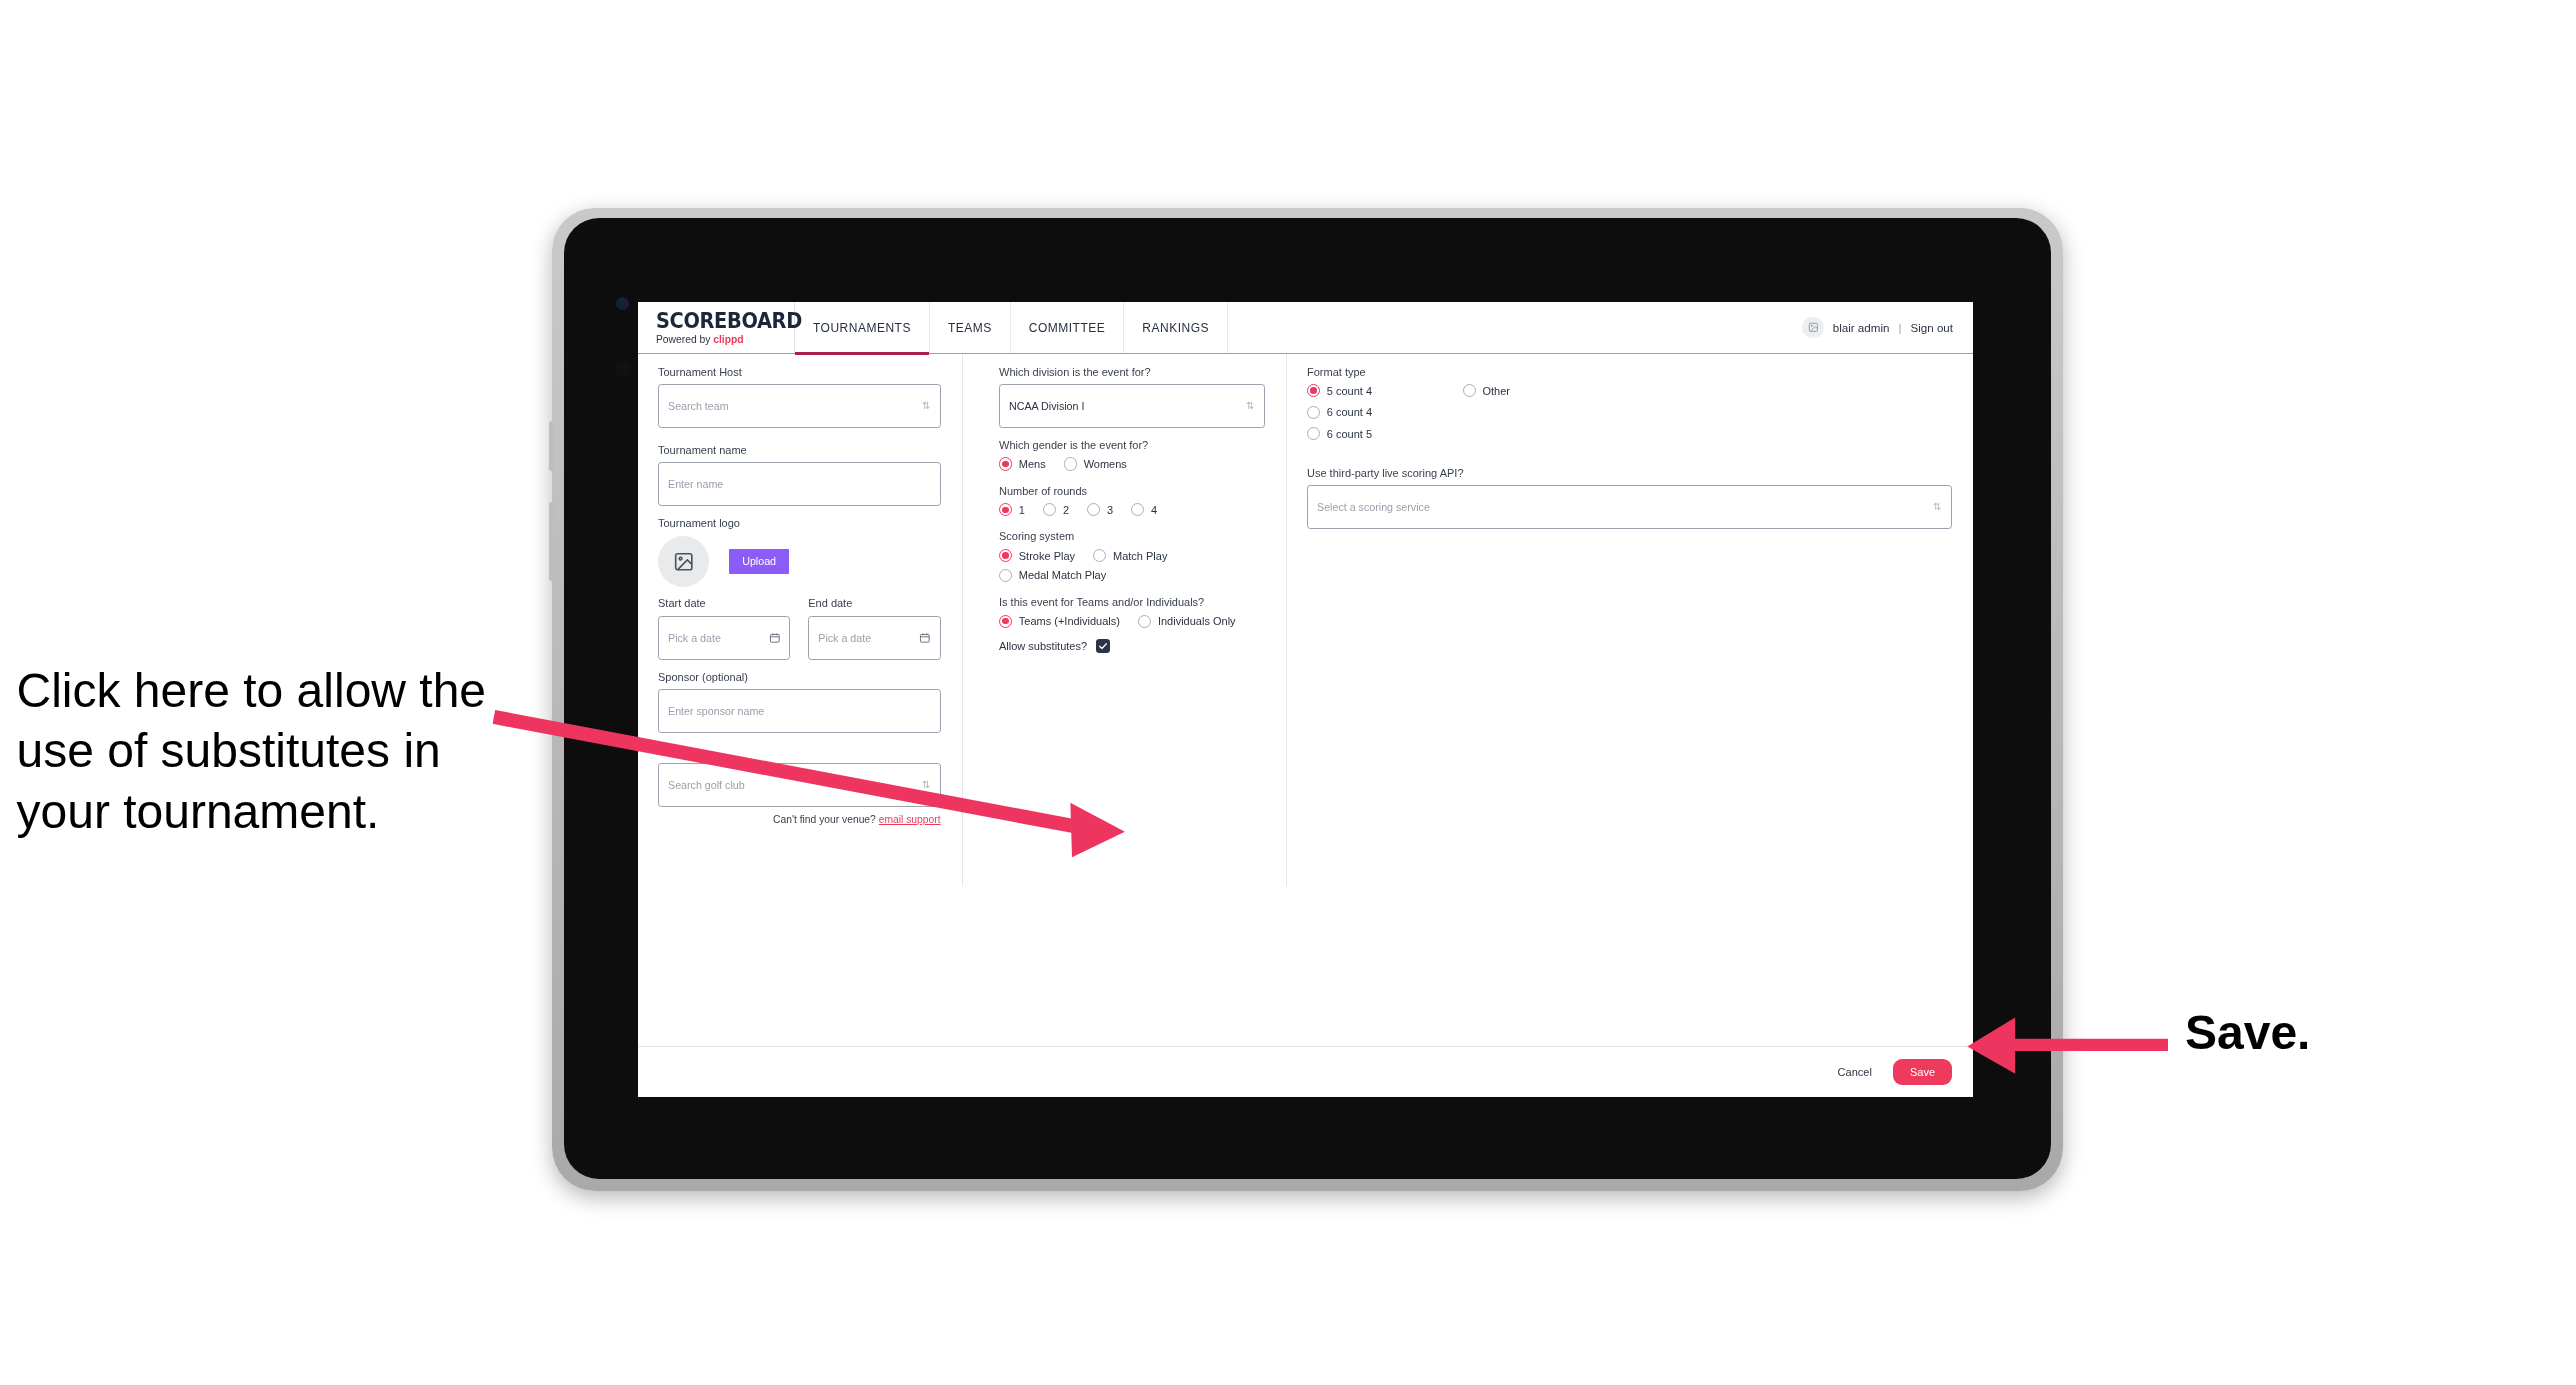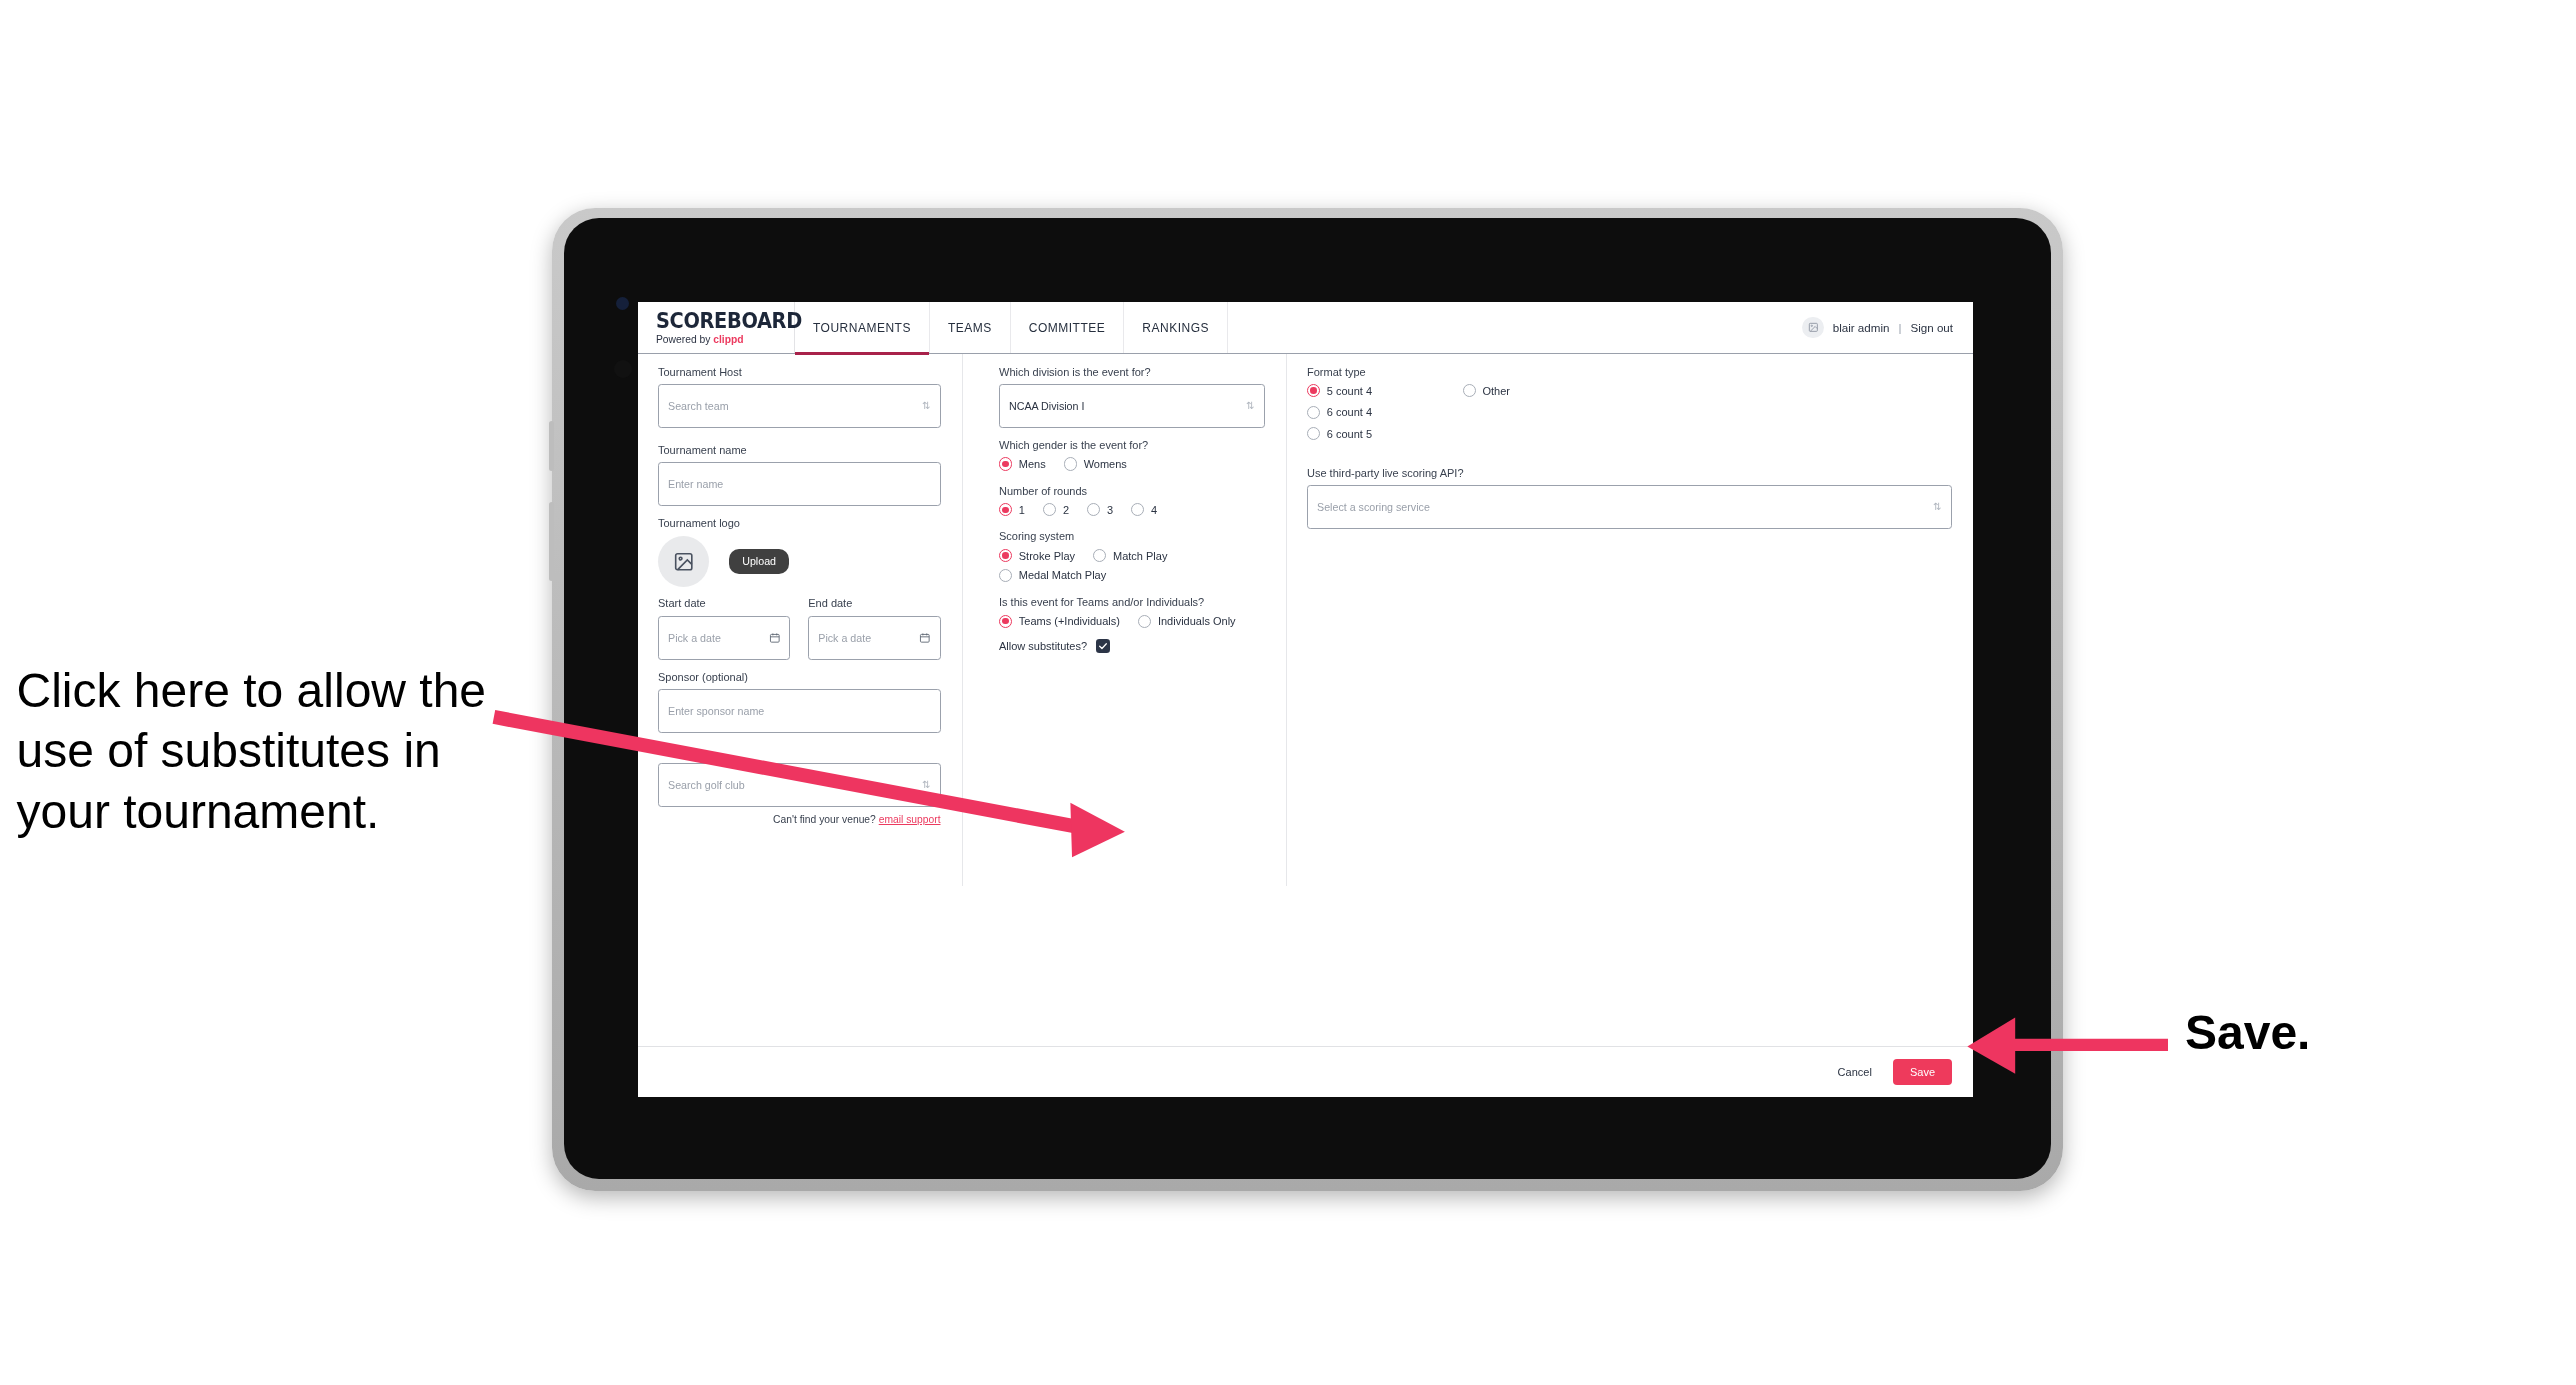--- a/index.html
+++ b/index.html
@@ -125,21 +125,21 @@
   .row2{display:flex;gap:18px;}
   .row2 > div{flex:1;}
 
   
   #logo-row{display:flex;align-items:center;gap:20px;margin-top:4.1px;}
   #logo-circle{
     width:51px;height:51px;border-radius:50%;background:#e9eaec;
     display:flex;align-items:center;justify-content:center;color:#4a5260;
   }
   #upload-btn{
-    background:#404040;color:#fff;border-radius:10px;
+    background:#8b5cf6;color:#fff;border-radius:1px;
     padding:6.6px 13.2px;font-size:10.7px;cursor:pointer;
   }
 
   
   .radio-row{display:flex;align-items:center;gap:6.6px;margin-bottom:3.3px;flex-wrap:wrap;}
   .radio-opt{display:flex;align-items:center;gap:6.6px;margin-right:11.6px;cursor:pointer;}
   .radio{
     width:13.2px;height:13.2px;border-radius:50%;border:1.3px solid #a8aeb7;
     box-sizing:border-box;flex:none;
     display:flex;align-items:center;justify-content:center;
@@ -168,21 +168,21 @@
   
   #app-footer{
     position:absolute;left:0;right:0;bottom:0;height:50px;
     border-top:0.8px solid #e1e2e5;background:#fff;
     display:flex;align-items:center;justify-content:flex-end;
     padding-right:21.5px;gap:15px;
   }
   #cancel-btn{font-size:11px;color:#2b3342;cursor:pointer;padding:5px 6.6px;}
   #save-btn{
     background:#ee3a5c;color:#fff;font-size:11px;
-    padding:6.6px 16.5px;border-radius:4px;cursor:pointer;
+    padding:6.6px 16.5px;border-radius:9px;cursor:pointer;
   }
 
   
   .anno{
     position:absolute;
     font-family:"Liberation Sans", sans-serif;
     color:#000;
     line-height:1.26;
   }
   #anno-left{ left:16.5px; top:661px; width:529px; font-size:48px; }

